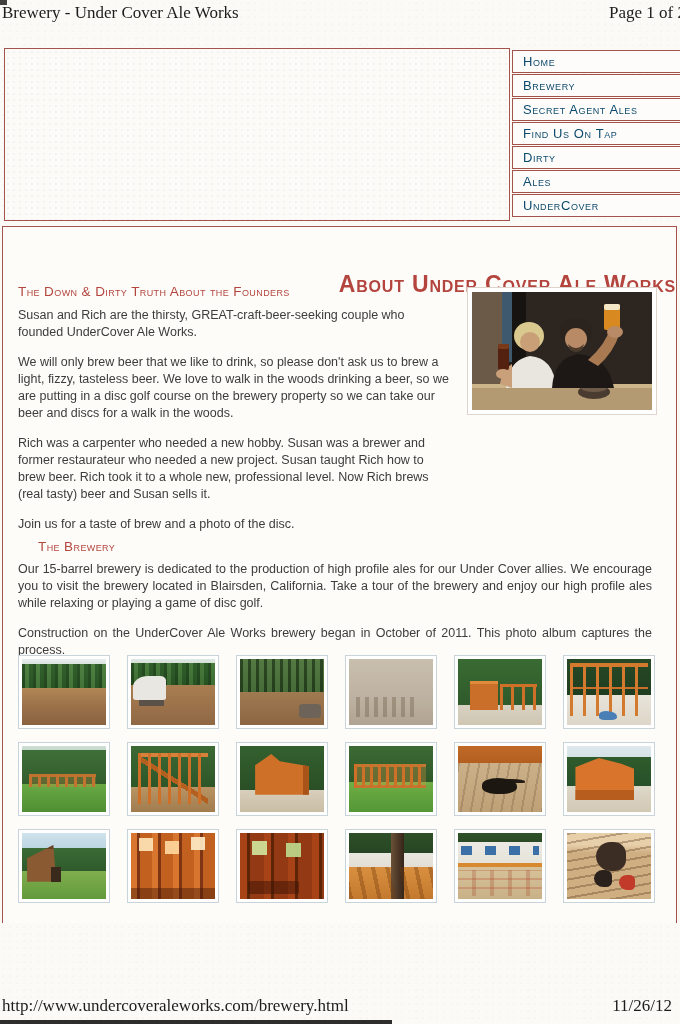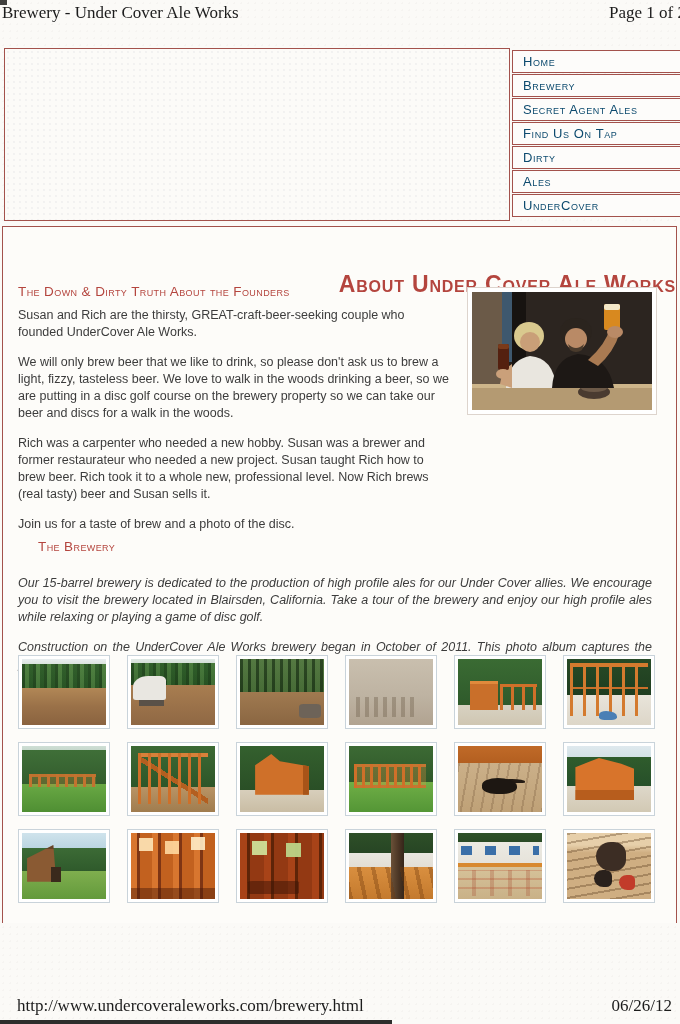--- a/index.html
+++ b/index.html
@@ -9,21 +9,21 @@
     background:#fbfaf7;
     background-image: radial-gradient(rgba(185,180,168,.08) 1px, transparent 1px);
     background-size: 7px 7px;
     font-family:"Liberation Sans", sans-serif;
     color:#3c3c3c;
   }
   
   .print-txt { position:absolute; font-family:"Liberation Serif", serif; font-size:17px; color:#1c1c1c; white-space:nowrap; }
   #ph-left  { left:2px;  top:3px; }
   #ph-right { right:-6px; top:3px; }
-  #pf-left  { left:2px;  top:996px;margin-left:15px; }
+  #pf-left  { left:2px;  top:996px; }
   #pf-right { right:8px; top:996px; }
   .scan-mark-tl { position:absolute; left:0; top:0; width:7px; height:5px; background:#20201e; opacity:.85; }
   .scan-mark-bl { position:absolute; left:0; top:1020px; width:392px; height:4px; background:#161614; opacity:.9; }
 
   
   .header-box {
     position:absolute; left:4px; top:48px; width:506px; height:173px;
     border:1px solid #a3524c; background:#fcfbf8;
     background-image: radial-gradient(rgba(160,165,175,.10) 1px, transparent 1px);
     background-size: 6px 6px;
@@ -49,21 +49,21 @@
     font-size:23px; font-weight:600; font-variant:small-caps; letter-spacing:.8px; color:#b4453e;margin-top:24px;
   }
   .sec-heading {
     position:absolute; font-size:13.5px; font-weight:400; font-variant:small-caps;
     letter-spacing:.4px; color:#b4453e;
   }
   #h-founders { left:15px; top:57px; }
   #h-brewery  { left:15px; top:312px;margin-left:20px; }
   .body-col { position:absolute; font-size:12.5px; line-height:17px; color:#3c3c3c; }
   #founders-text { left:15px; top:80px; width:450px; }
-  #brewery-text  { left:15px; top:348px; width:650px; text-align:justify;font-style:italic; }
+  #brewery-text  { left:15px; top:334px; width:650px; text-align:justify; }
   .body-col p { margin:0 16px 13px 0; }
 
   
   .photo-frame {
     position:absolute; left:464px; top:60px; width:190px; height:128px;
     background:#fff; border:1px solid #ddd4cd; padding:4px;
   }
   .photo-frame svg { display:block; width:100%; height:100%; }
 
   
@@ -285,13 +285,13 @@
       <div class="thumb">
         <div class="ph sc-wrap-close"></div>
       </div>
       <div class="thumb">
         <div class="ph sc-deck"></div>
       </div>
     </div>
 </div>
 
 <div class="print-txt" id="pf-left">http://www.undercoveraleworks.com/brewery.html</div>
-<div class="print-txt" id="pf-right">06/26/12</div>
+<div class="print-txt" id="pf-right">11/26/12</div>
 
 </body></html>

